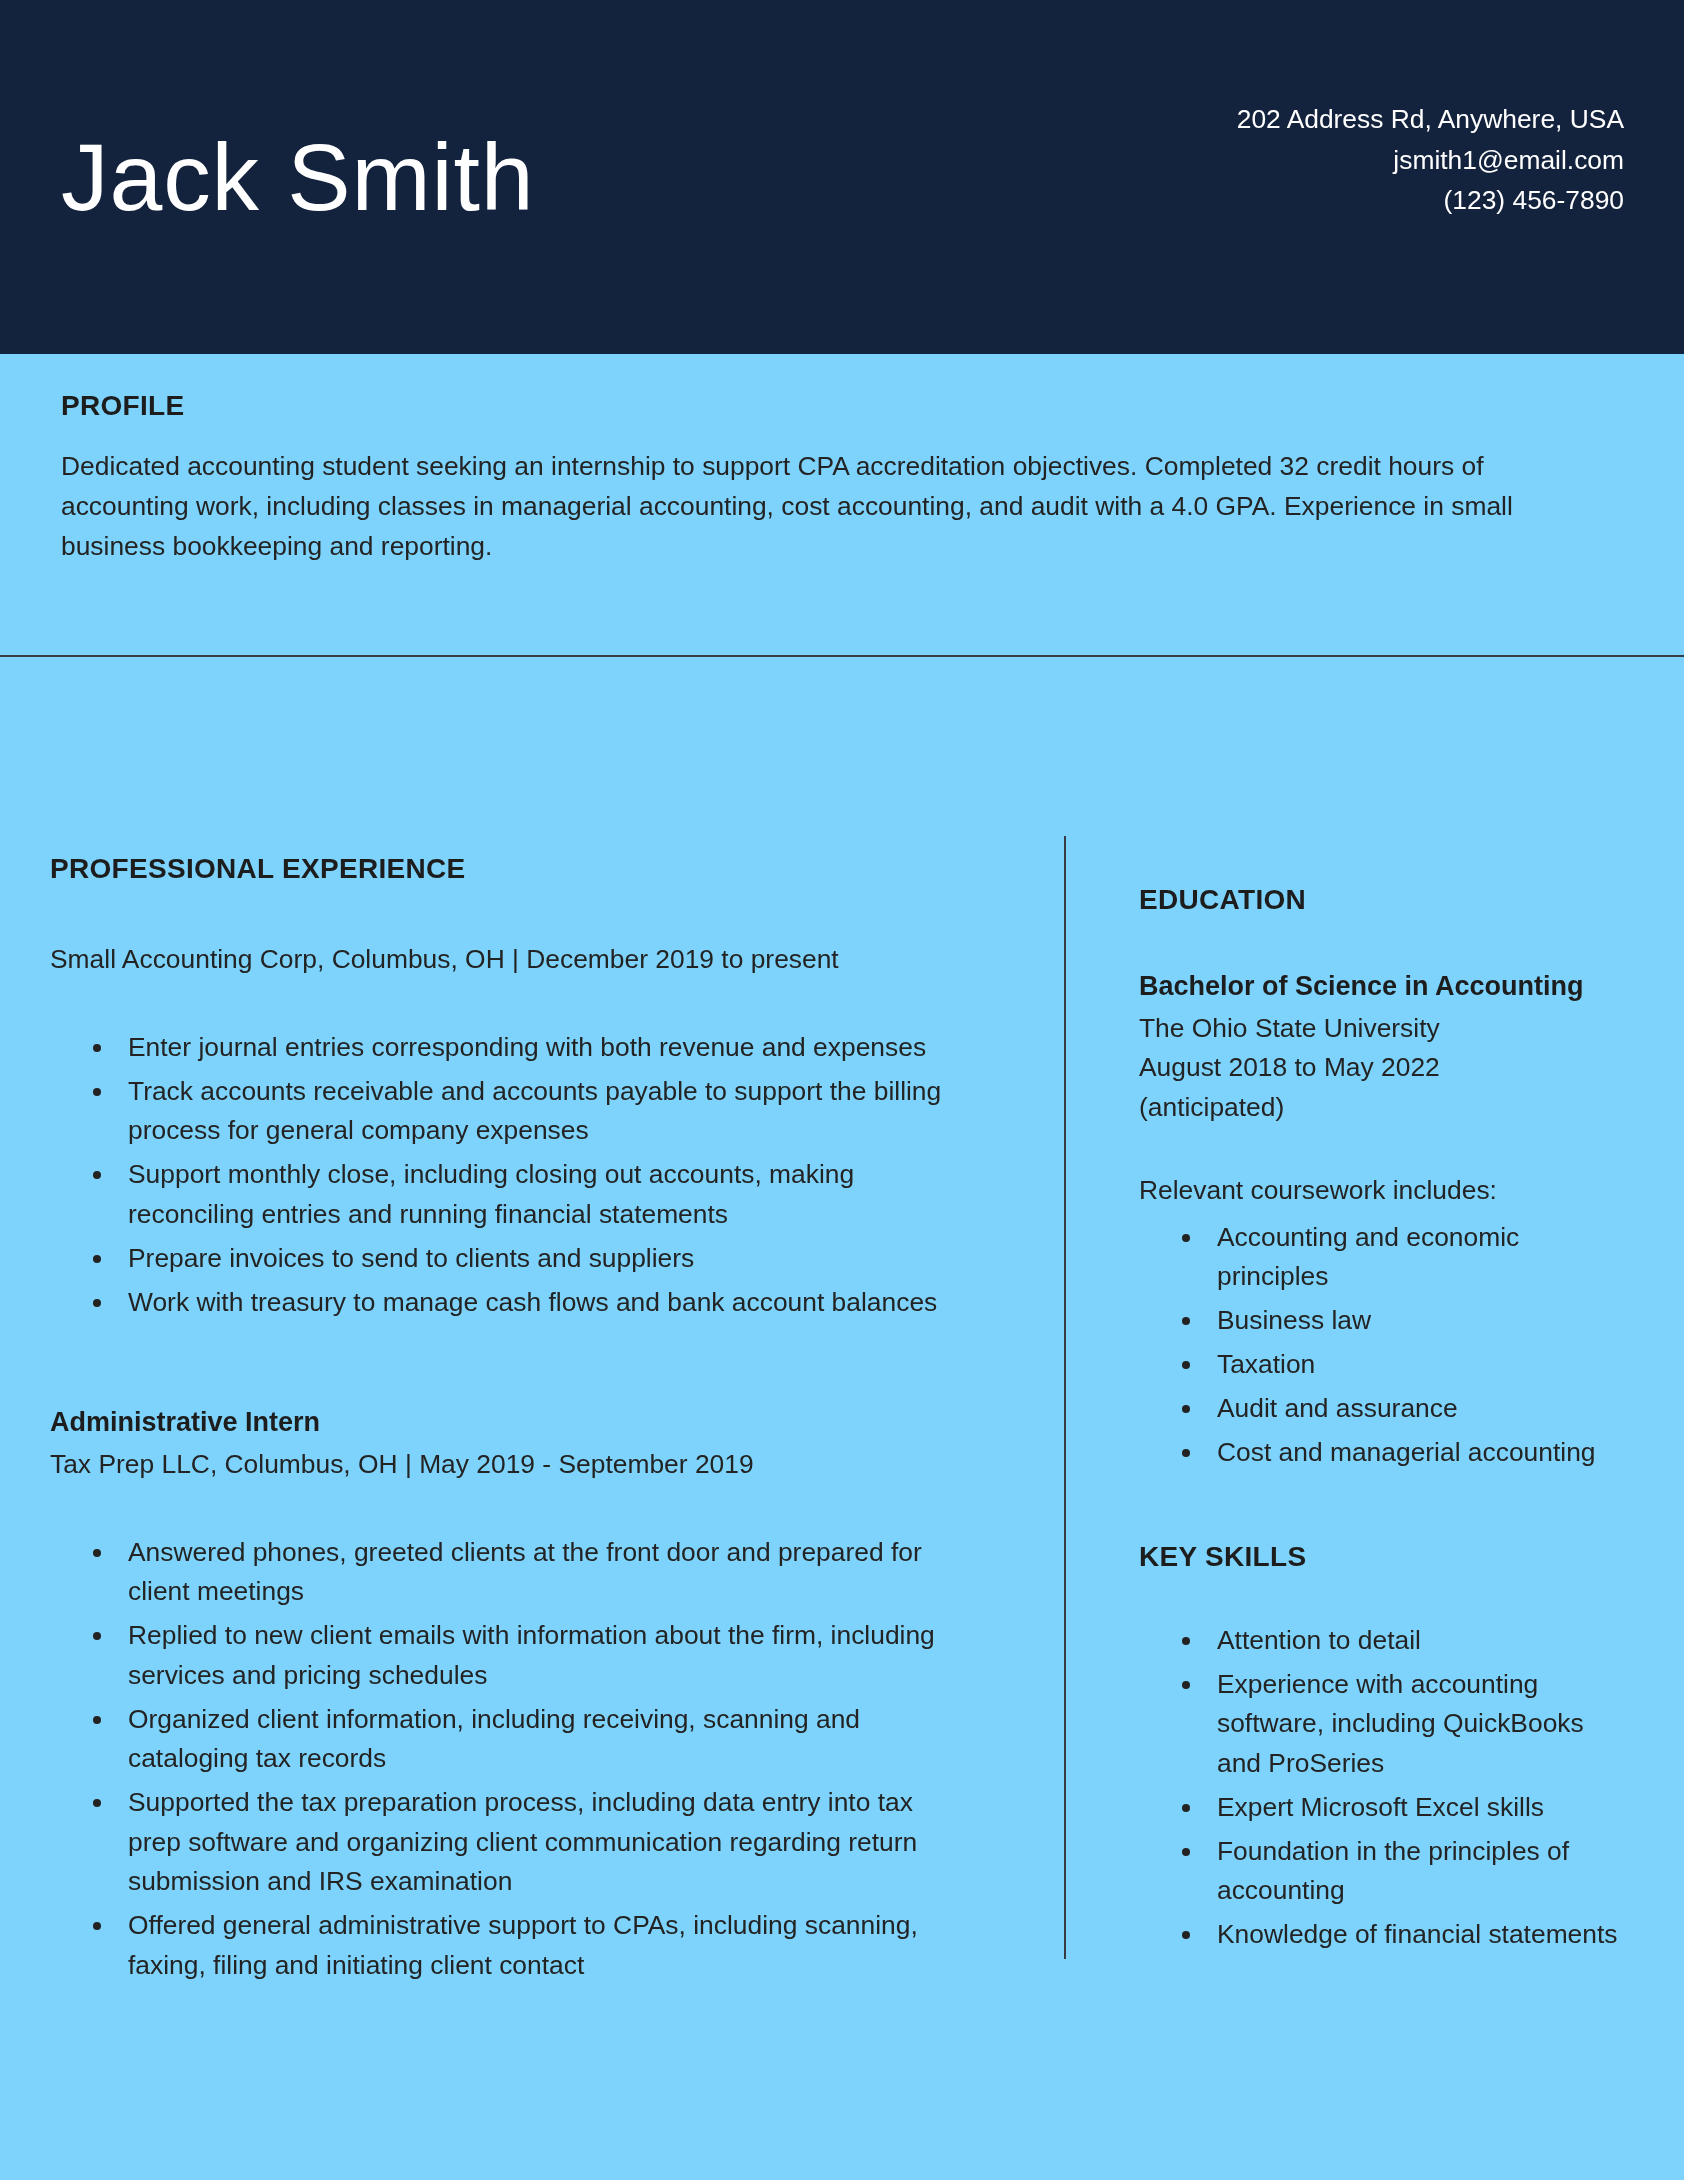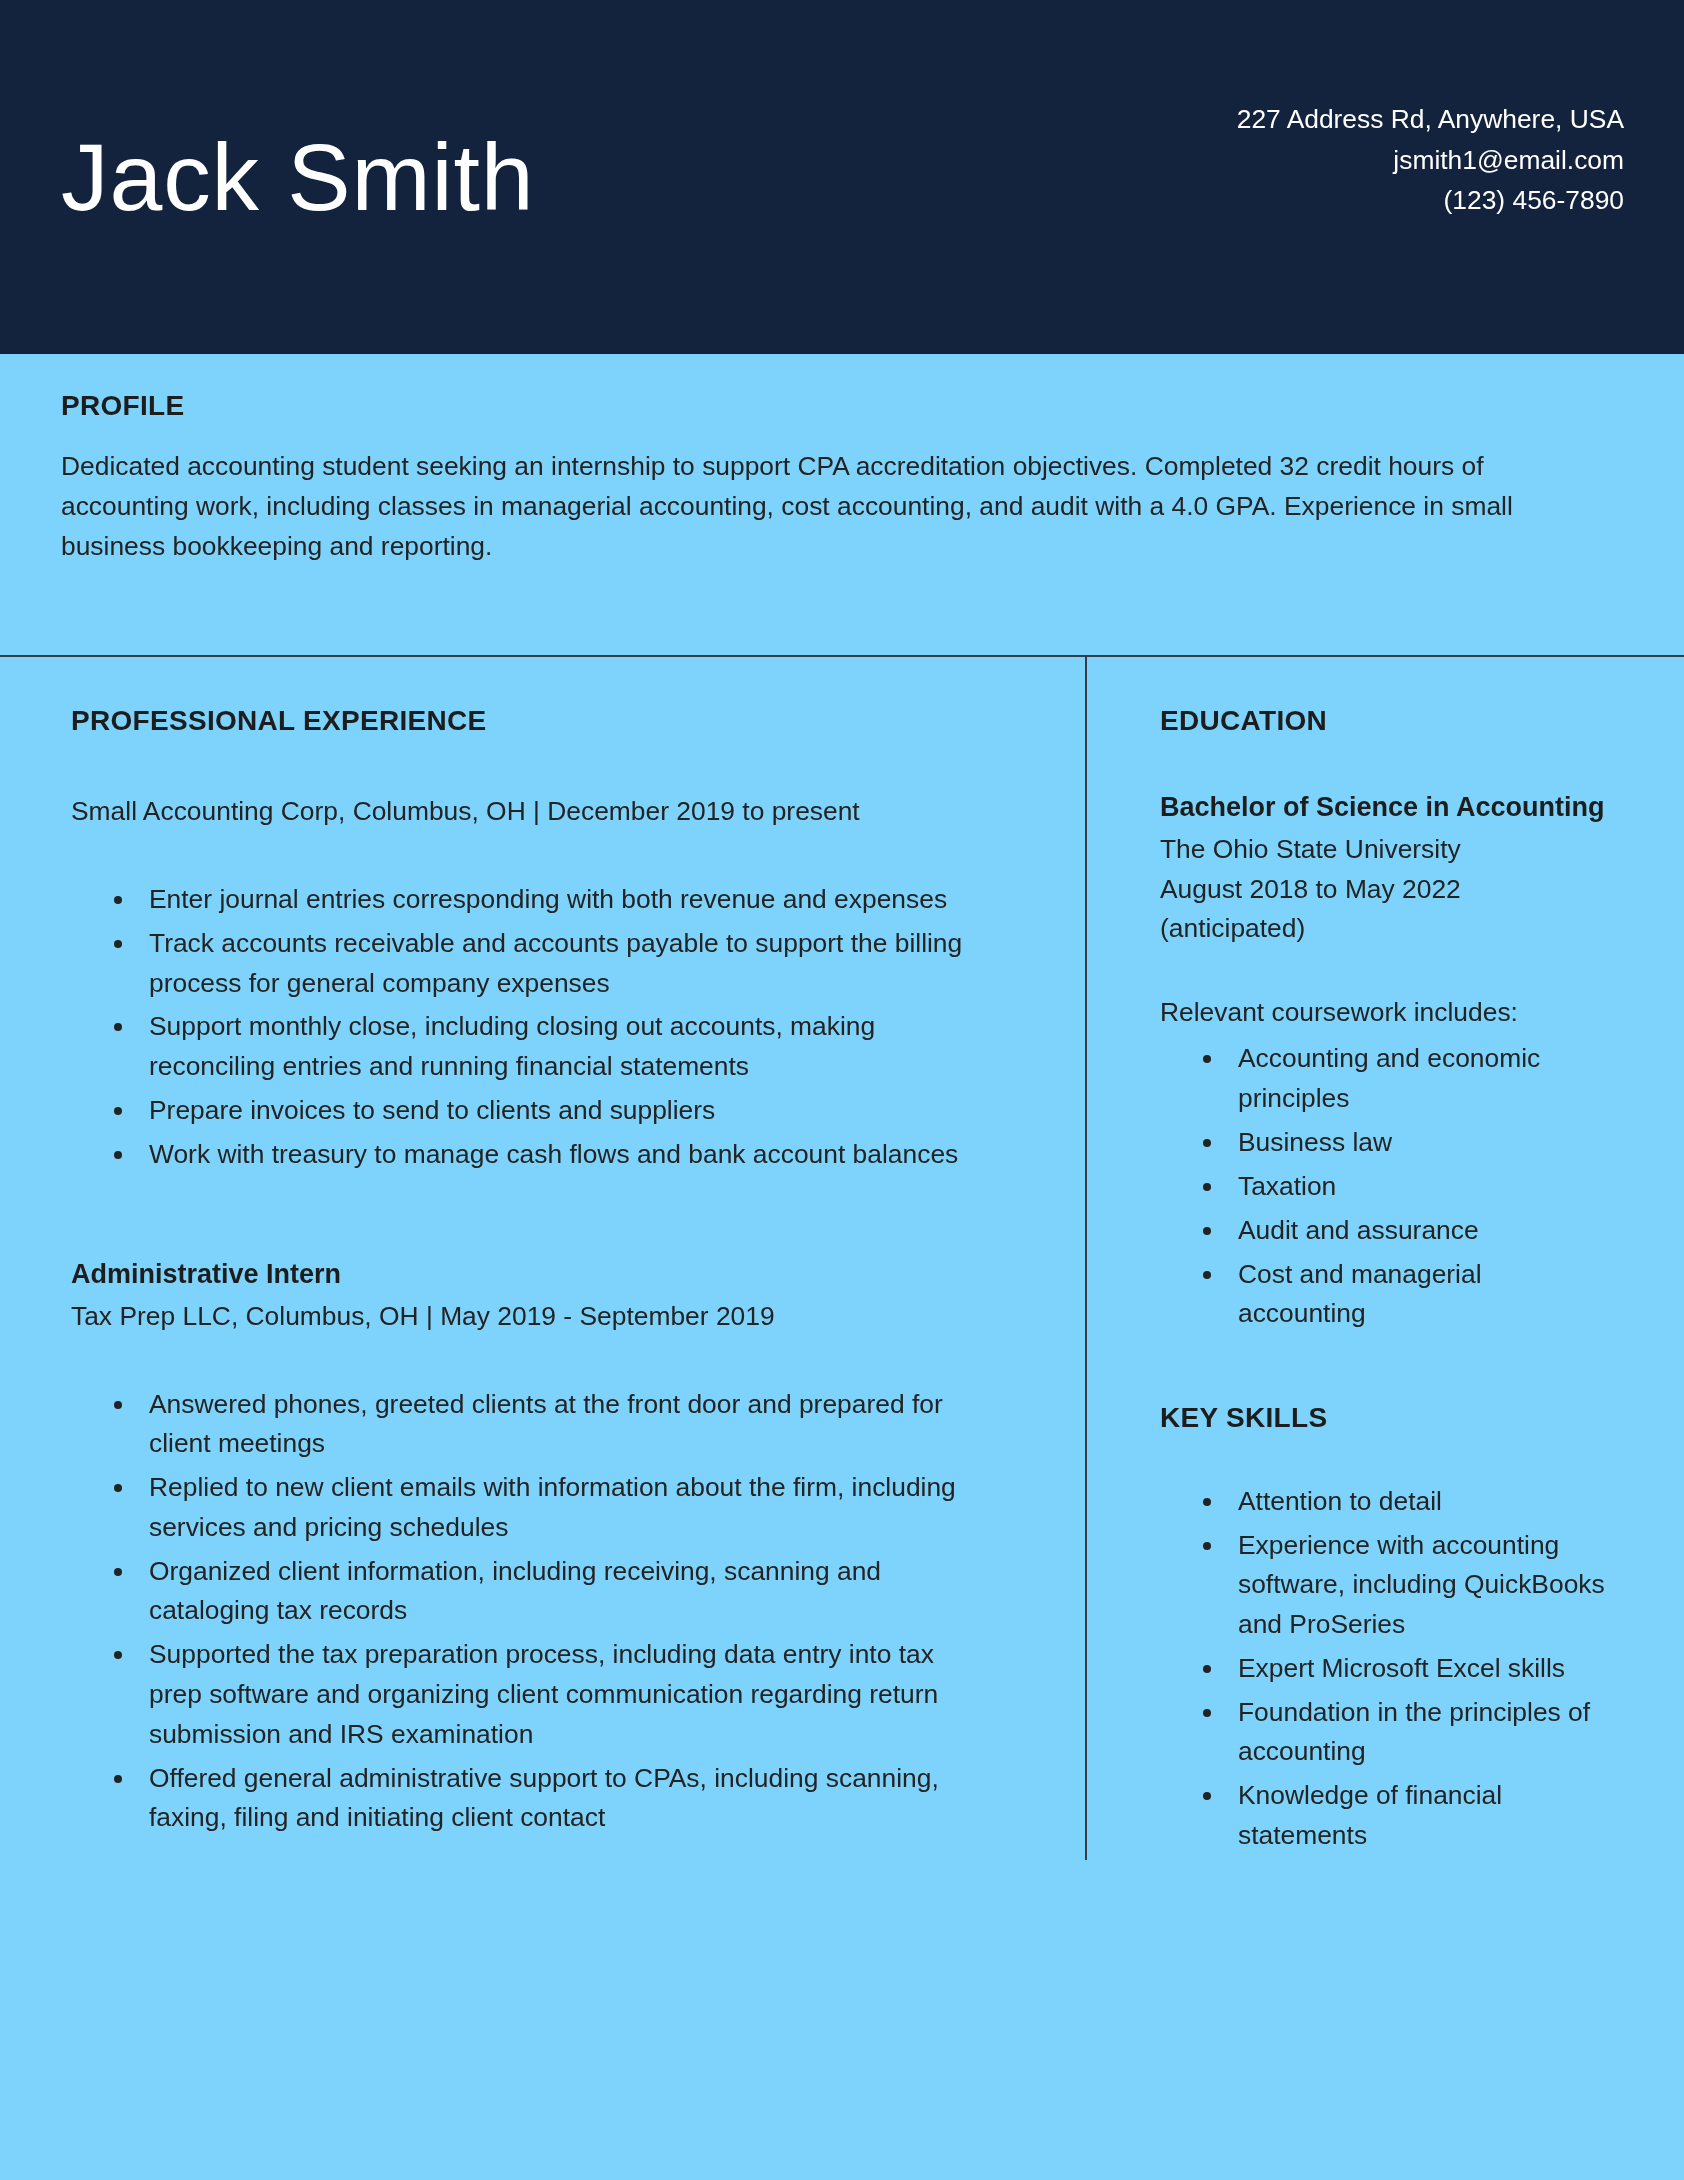--- a/index.html
+++ b/index.html
@@ -51,23 +51,23 @@
   }
   
   .hr {
     border: none;
     border-top: 2.6px solid #373c42;
     margin: 89px 0 0 0;
   }
   
   .columns {
     display: flex;
-    align-items: flex-start;
+    align-items: center;
     min-height: 1480px;
-    padding: 0 71px;
+    padding: 0 50px;
   }
   .col-left {
     width: 1014px;
     padding: 48px 119px 0 0;
   }
   .col-right {
     flex: 1;
     border-left: 2.6px solid #373c42;
     padding: 48px 0 0 73px;
   }
@@ -101,21 +101,21 @@
   ul.bullets.skills { }
 </style>
 </head>
 <body>
 
 <div class="page">
 
   <div class="header">
     <div class="name">Jack Smith</div>
     <div class="contact">
-      <div>227 Address Rd, Anywhere, USA</div>
+      <div>202 Address Rd, Anywhere, USA</div>
       <div>jsmith1@email.com</div>
       <div>(123) 456-7890</div>
     </div>
   </div>
 
   <div class="profile">
     <div class="section-heading">PROFILE</div>
     <p class="profile-text">Dedicated accounting student seeking an internship to support CPA accreditation objectives. Completed 32 credit hours of accounting work, including classes in managerial accounting, cost accounting, and audit with a 4.0 GPA. Experience in small business bookkeeping and reporting.</p>
   </div>
 

